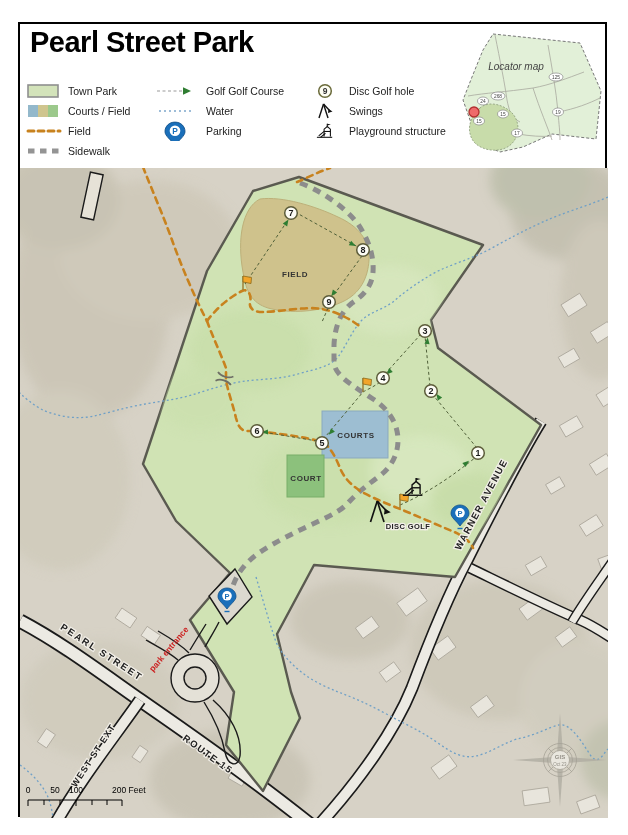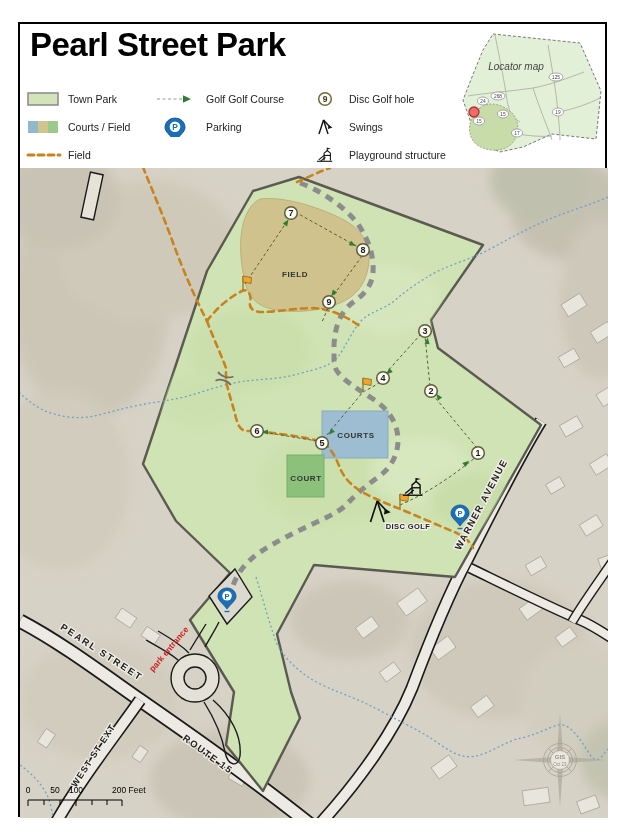--- a/index.html
+++ b/index.html
@@ -1,23 +1,23 @@
 <!DOCTYPE html>
 <html><head>
 <meta charset="utf-8">
 <style>
   html,body{margin:0;padding:0;background:#fff;}
   .page{position:relative;width:628px;height:835px;background:#fff;overflow:hidden;
         font-family:"Liberation Sans",sans-serif;}
   .frame{position:absolute;left:18px;top:22px;width:589px;height:795px;border:2.5px solid #000;
          box-sizing:border-box;}
-  .title{position:absolute;left:30px;top:26px;font-size:33px;font-weight:bold;color:#000;
+  .title{position:absolute;left:30px;top:26px;font-size:29px;font-weight:bold;color:#000;
          letter-spacing:-0.5px;white-space:nowrap;}
   .legend-col{position:absolute;top:81px;}
-  .legend-row{display:flex;align-items:center;height:20px;margin-top:8px;}
+  .legend-row{display:flex;align-items:center;height:20px;}
   .licon{display:flex;align-items:center;justify-content:center;}
   .c1 .licon{width:36px;}
   .c2 .licon{width:50px;}
   .c3 .licon{width:24px;margin-right:6px;}
   .llabel{font-size:10.5px;color:#222;margin-left:6px;white-space:nowrap;}
   svg text{font-family:"Liberation Sans",sans-serif;}
   .maplabel{font-weight:bold;fill:#333;}
   .street{font-weight:bold;fill:#222;paint-order:stroke;stroke:#f2efe8;stroke-width:2.5px;}
 </style>
 </head>
@@ -67,20 +67,28 @@
 
   <div class="legend-col c2" style="left:150px">
     <div class="legend-row">
       <span class="licon">
         <svg width="40" height="16">
             <line x1="2" y1="8" x2="28" y2="8" stroke="#9a9a9a" stroke-width="1.2" stroke-dasharray="3,2.5"></line>
             <polygon points="28,4.2 36,8 28,11.8" fill="#2f7d32"></polygon>
           </svg>
       </span>
       <span class="llabel">Golf Golf Course</span>
+    </div>
+    <div class="legend-row">
+      <span class="licon">
+        <svg width="40" height="16">
+            <line x1="4" y1="8" x2="36" y2="8" stroke="#7fa8cc" stroke-width="1.5" stroke-dasharray="2,3"></line>
+          </svg>
+      </span>
+      <span class="llabel">Water</span>
     </div>
     <div class="legend-row">
       <span class="licon">
         <svg width="40" height="20" viewBox="-10 -11 20 18">
           <path d="M0,-10 C-5.5,-10 -9,-6 -9,-1.5 C-9,2.5 -4,5.5 0,11 C4,5.5 9,2.5 9,-1.5 C9,-6 5.5,-10 0,-10 Z" fill="#1a6fba" stroke="#11508a" stroke-width="0.8"></path>
           <circle cx="0" cy="-2.2" r="4.8" fill="#fff"></circle>
           <text x="0" y="0.8" text-anchor="middle" font-size="7.5" font-weight="bold" fill="#1a6fba">P</text>
           <line x1="-3" y1="13" x2="3" y2="13" stroke="#1a6fba" stroke-width="1.4"></line>
         </svg>
       </span>

